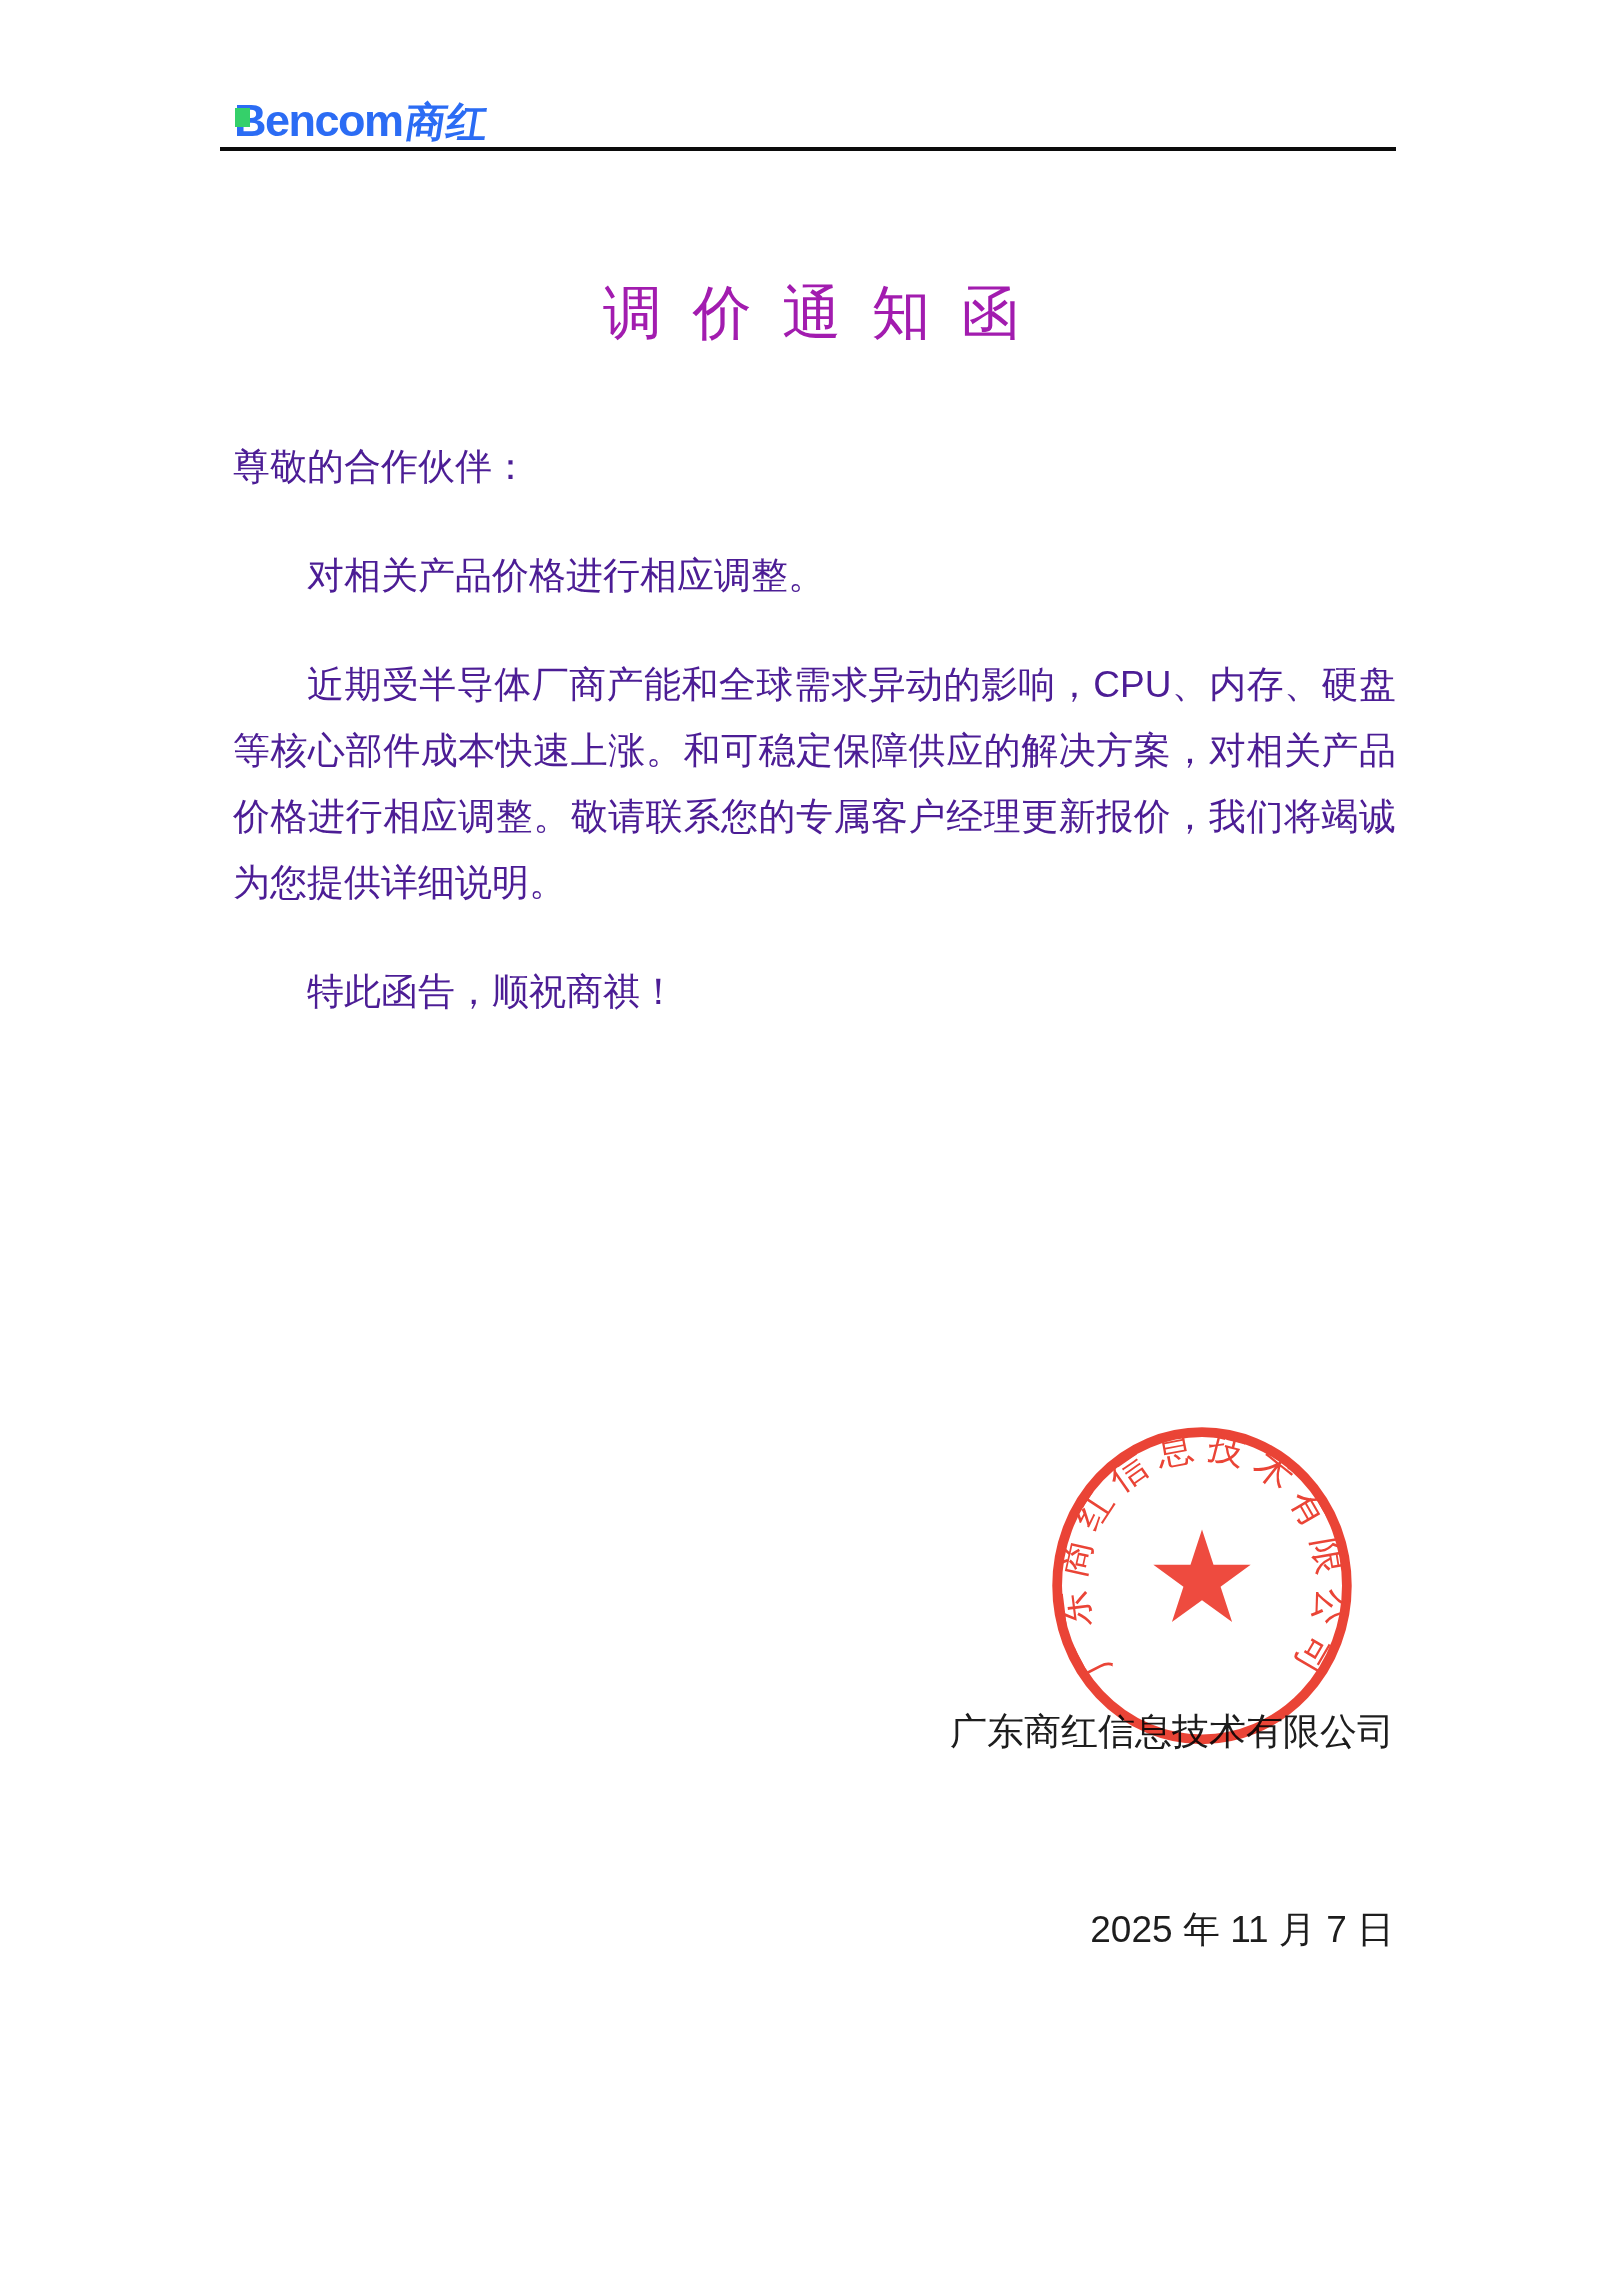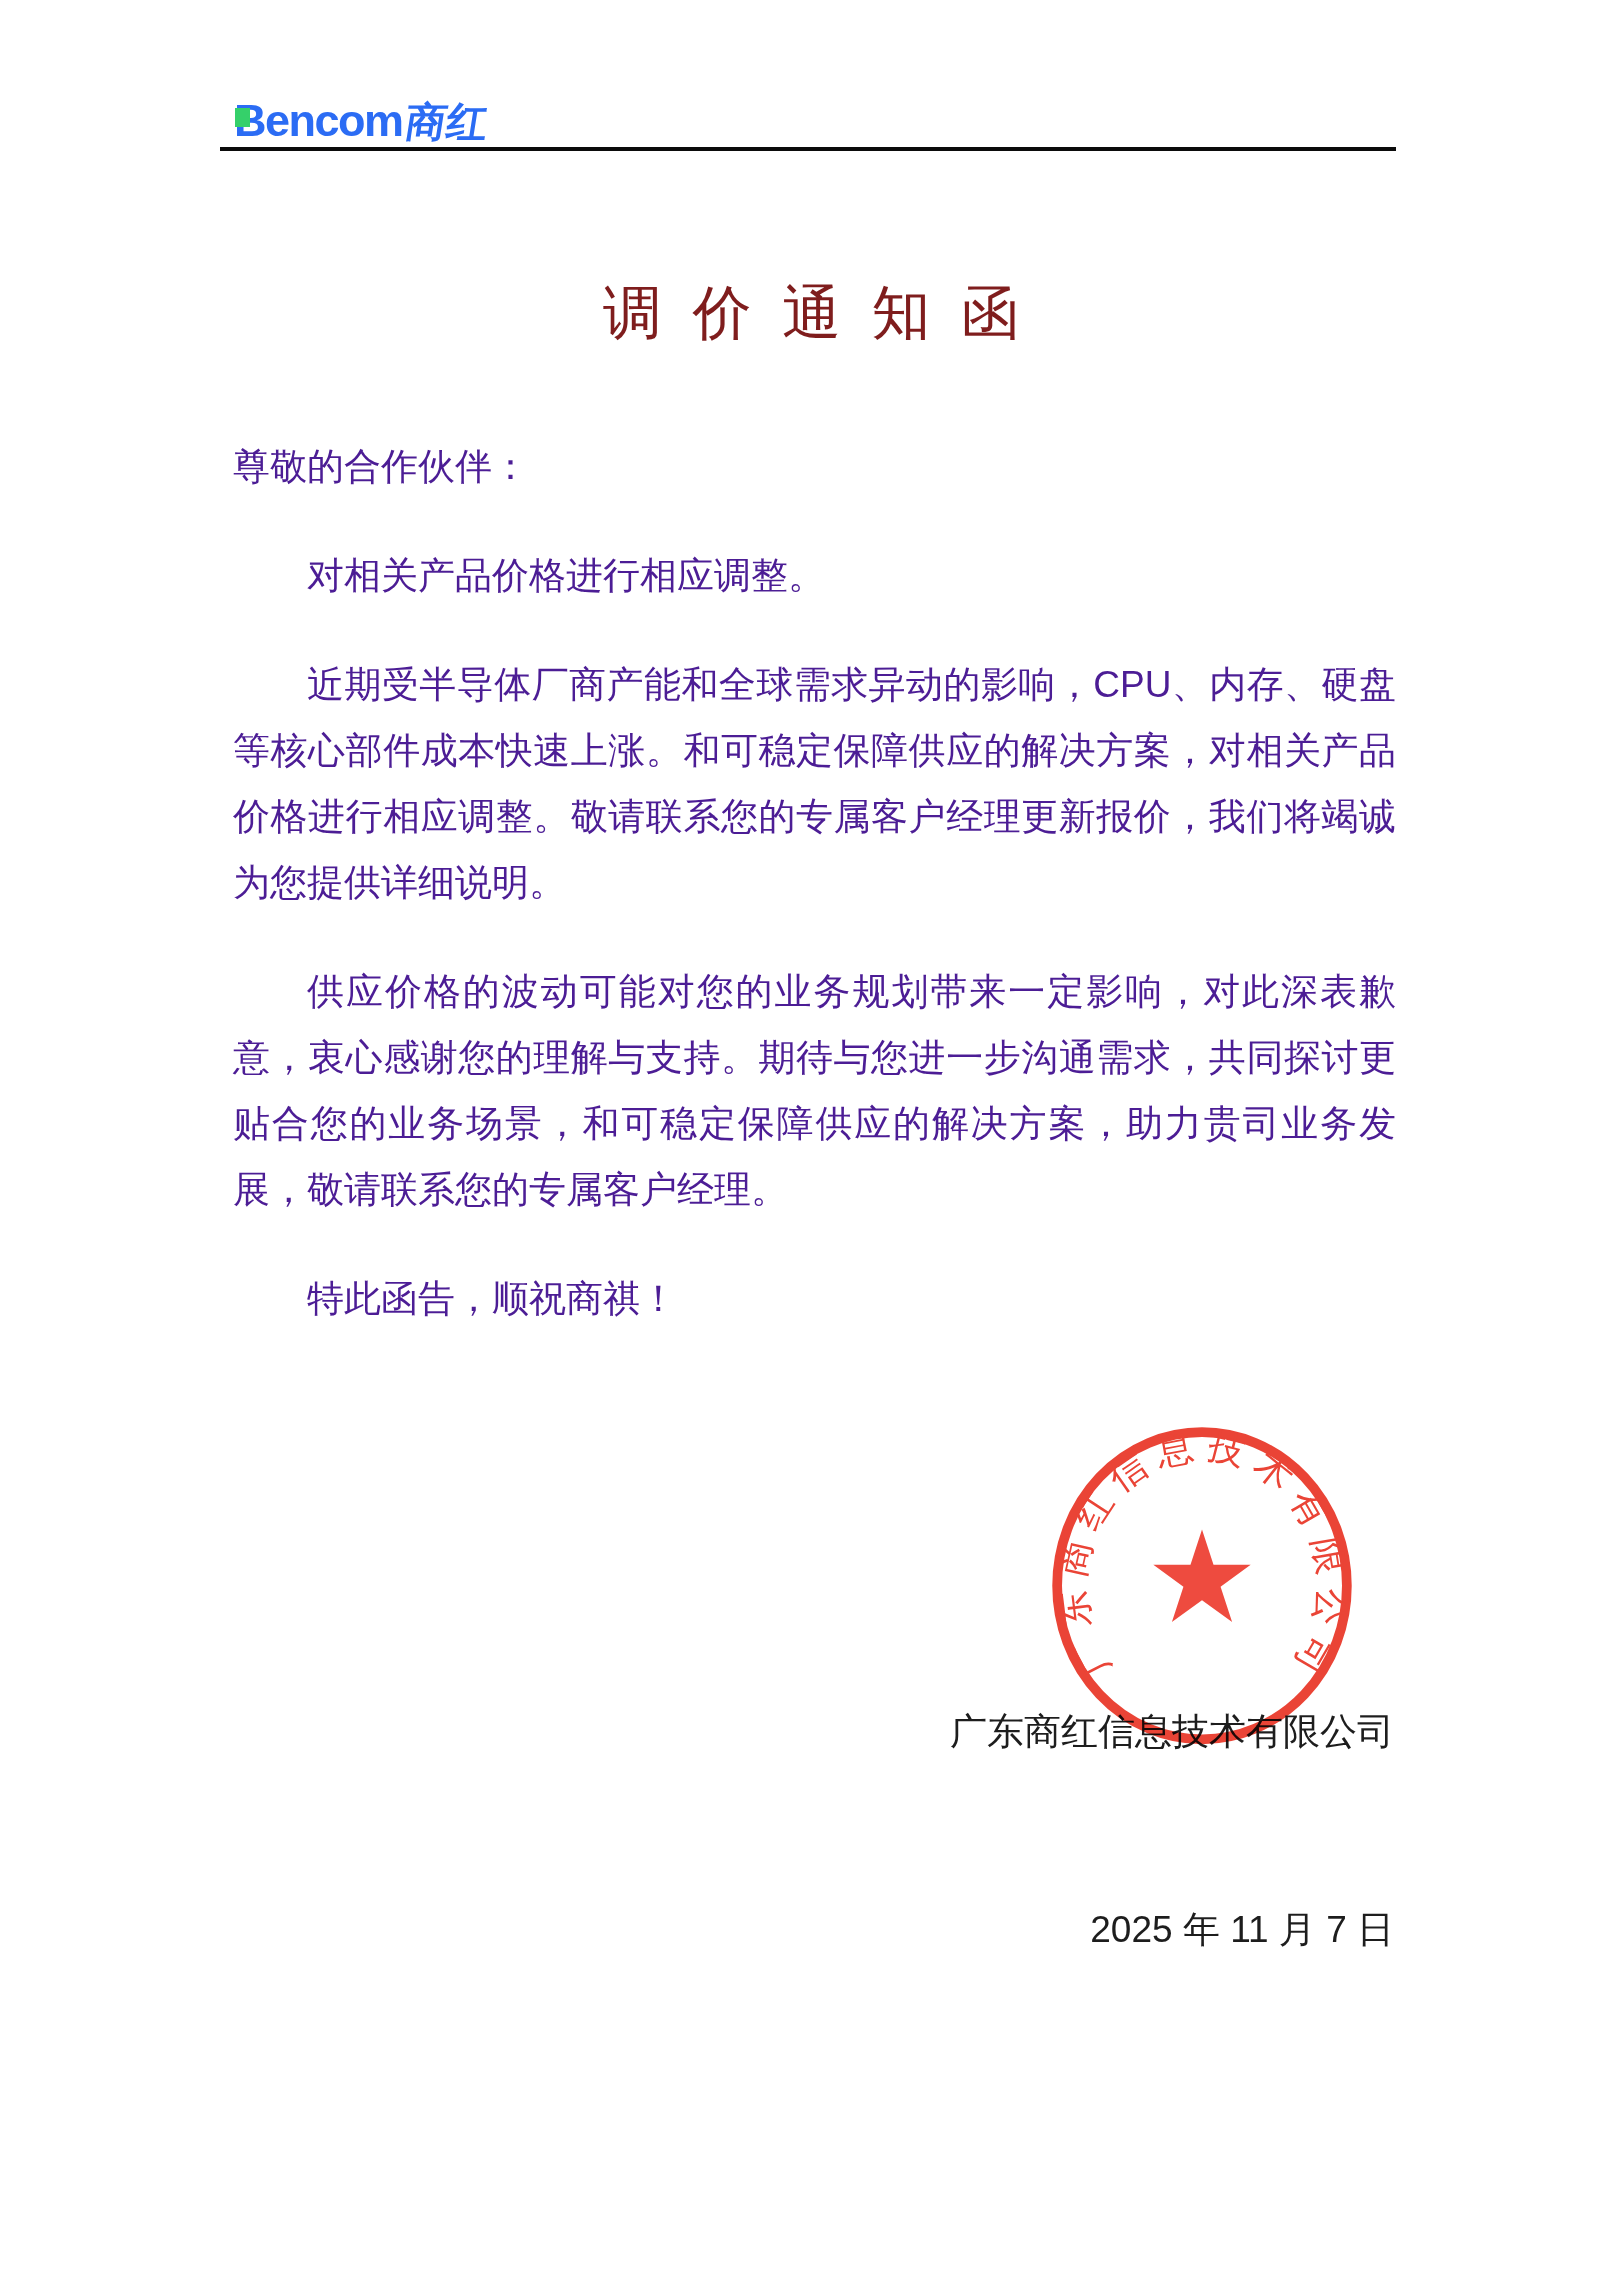--- a/index.html
+++ b/index.html
@@ -30,21 +30,21 @@
     position:absolute; left:220px; top:147px; width:1176px; height:3.6px;
     background:#0b0b0b;
   }
 
   
   .doc-title {
     position:absolute; left:0; top:282px; width:100%;
     text-align:center;
     font-size:59px; font-weight:400; line-height:63px;
     letter-spacing:0.12em; text-indent:0.12em;
-    color:#7f1d1d;
+    color:#a21caf;
     white-space:pre;
   }
 
   
   .body-text {
     position:absolute; left:233px; top:434px; width:1163px;
     font-size:37px; line-height:66px;
     text-align:justify;
     color:#4c1d95;
   }
@@ -81,21 +81,20 @@
     <span class="logo-latin">Bencom</span><span class="logo-cjk">商红</span>
   </div>
   <div class="header-rule"></div>
 
   <div class="doc-title">调 价 通 知 函</div>
 
   <div class="body-text">
     <p class="salutation">尊敬的合作伙伴：</p>
     <p>对相关产品价格进行相应调整。</p>
     <p>近期受半导体厂商产能和全球需求异动的影响，CPU、内存、硬盘等核心部件成本快速上涨。和可稳定保障供应的解决方案，对相关产品价格进行相应调整。敬请联系您的专属客户经理更新报价，我们将竭诚为您提供详细说明。</p>
-    <p>供应价格的波动可能对您的业务规划带来一定影响，对此深表歉意，衷心感谢您的理解与支持。期待与您进一步沟通需求，共同探讨更贴合您的业务场景，和可稳定保障供应的解决方案，助力贵司业务发展，敬请联系您的专属客户经理。</p>
     <p>特此函告，顺祝商祺！</p>
   </div>
 
   <div class="signature">
     <div>广东商红信息技术有限公司</div>
     <div>2025 年 11 月 7 日</div>
   </div>
 
   <svg class="stamp" viewBox="0 0 590 625" width="302" height="320" xmlns="http://www.w3.org/2000/svg">
     <ellipse cx="295" cy="312" rx="283" ry="300" fill="none" stroke="#e93a2b" stroke-width="19"></ellipse>

